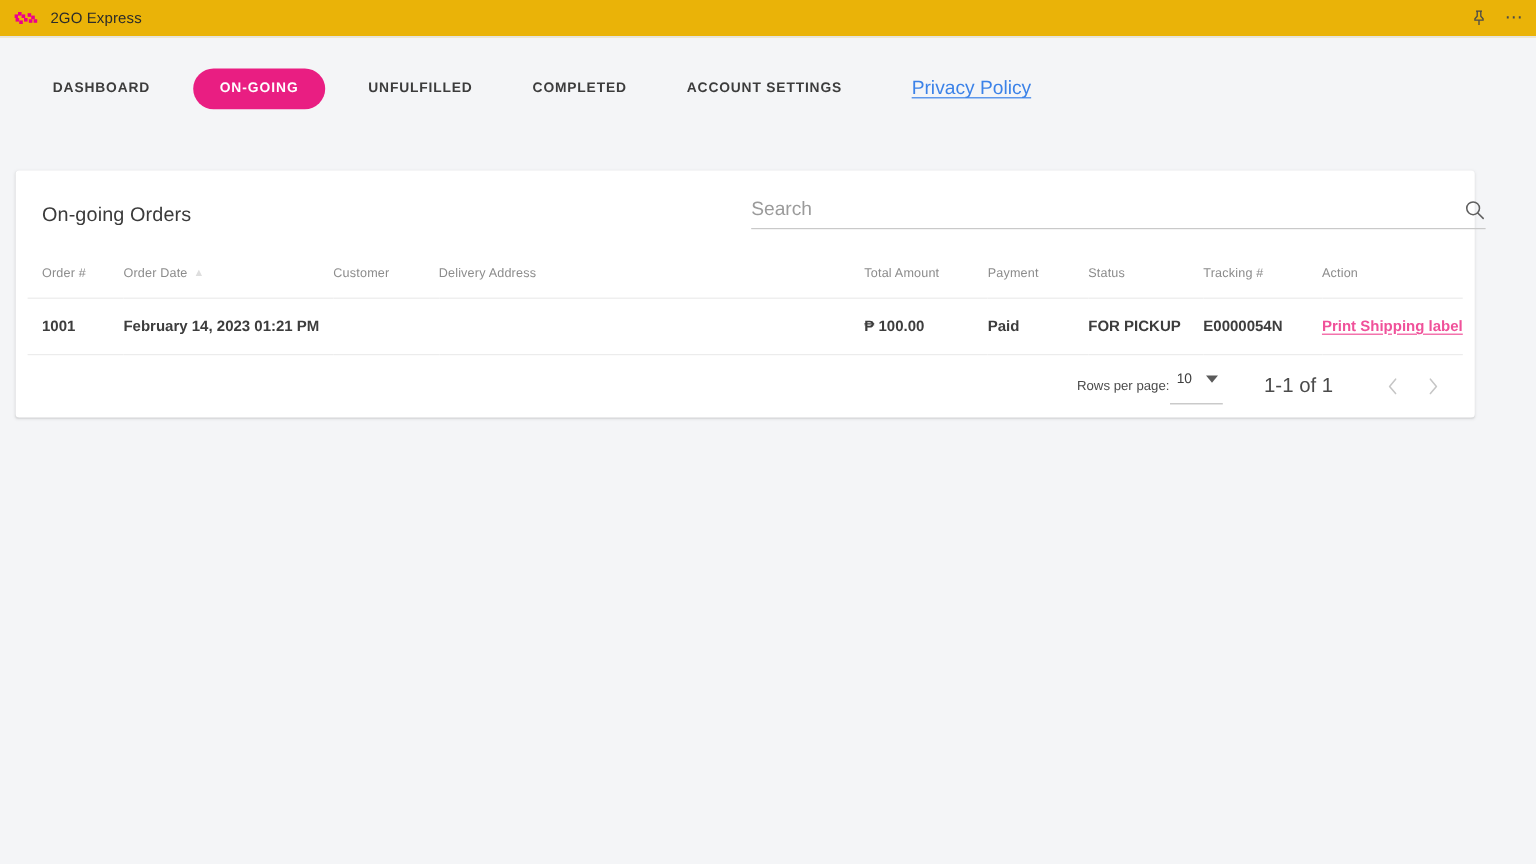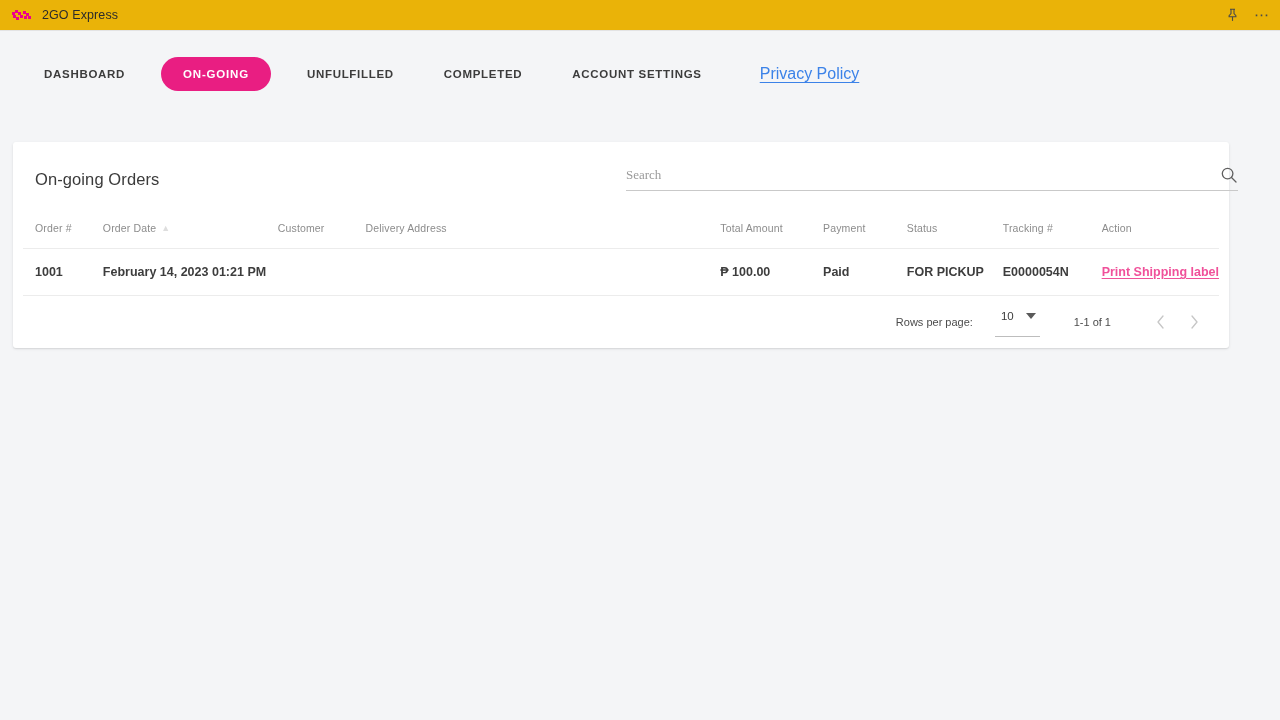--- a/index.html
+++ b/index.html
@@ -116,22 +116,22 @@
     width: 612px;
     display: flex;
     align-items: center;
     border-bottom: 1px solid #c9c9c9;
     padding-bottom: 6px;
   }
   .search-input {
     flex: 1;
     border: 0;
     outline: 0;
-    font-family: Liberation Serif, serif;
-    font-size: 13px;
+    font-family: Liberation Sans, sans-serif;
+    font-size: 16px;
     color: #3b82f6;
     background: transparent;
   }
   .search-input::placeholder { color: #9b9b9b; }
   .search-icon { width: 18px; height: 18px; color: #5f5f5f; flex: 0 0 18px; }
 
   
   table { width: 100%; border-collapse: collapse; }
   thead th {
     font-size: 10.5px;
@@ -180,38 +180,38 @@
 
   
   .card-foot {
     height: 52px;
     display: flex;
     align-items: center;
     justify-content: flex-end;
     padding-right: 18px;
     gap: 0;
   }
-  .rows-label { font-size: 11px; color: #4b4b4b; margin-right: 22px; }
+  .rows-label { font-size: 11px; color: #4b4b4b; }
   .rows-select {
     display: flex;
     align-items: center;
     gap: 12px;
     border-bottom: 1px solid #bdbdbd;
     padding: 2px 4px 14px 6px;
     margin-right: 34px;
     cursor: pointer;
   }
   .rows-value { font-size: 11.5px; color: #3d3d3d; }
   .caret {
     width: 0; height: 0;
     border-left: 5px solid transparent;
     border-right: 5px solid transparent;
     border-top: 6px solid #5a5a5a;
   }
-  .range-label { font-size: 11px; color: #4b4b4b; margin-right: 32px; }
+  .range-label { font-size: 17px; color: #4b4b4b; margin-right: 32px; }
   .pager-btn {
     width: 34px; height: 34px;
     display: flex; align-items: center; justify-content: center;
     color: #c6c6c6;
     cursor: default;
   }
 </style>
 </head>
 <body>
 

